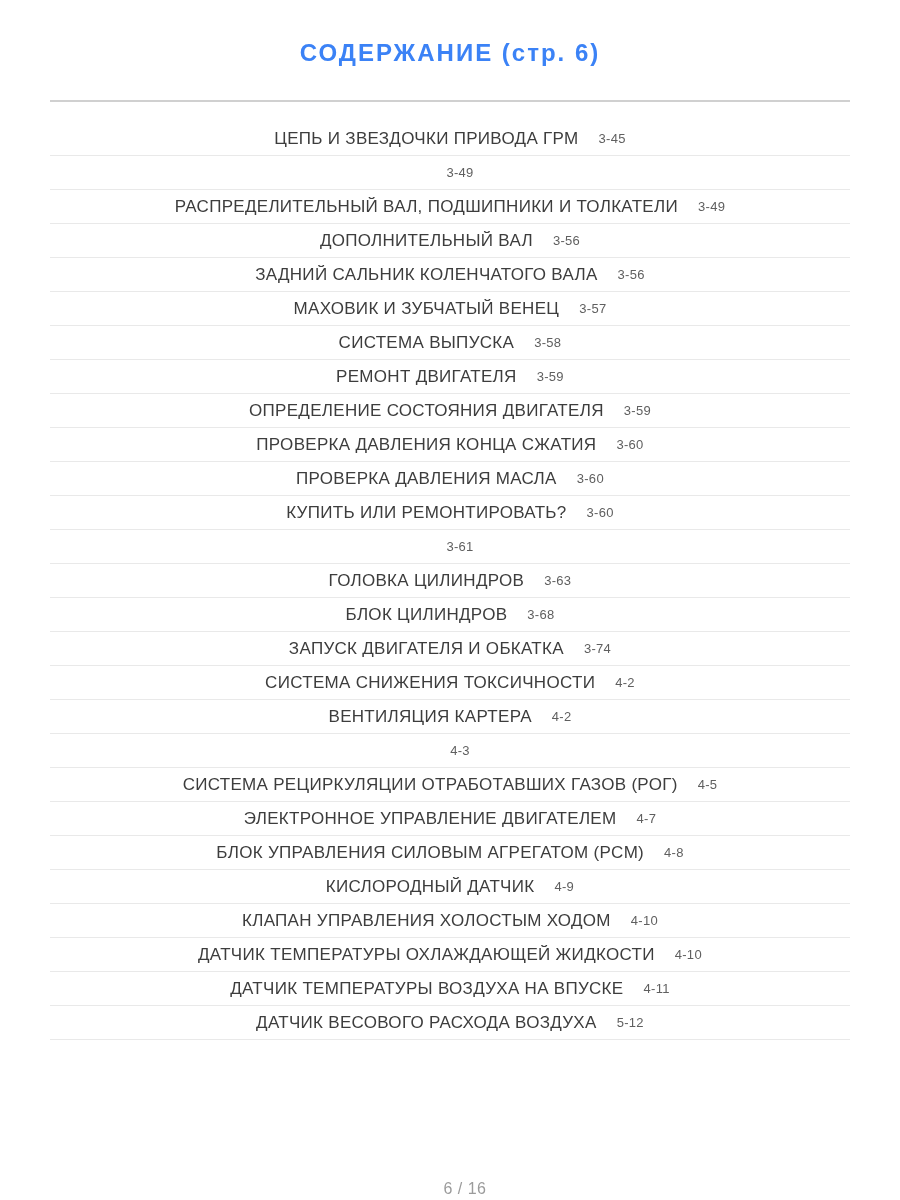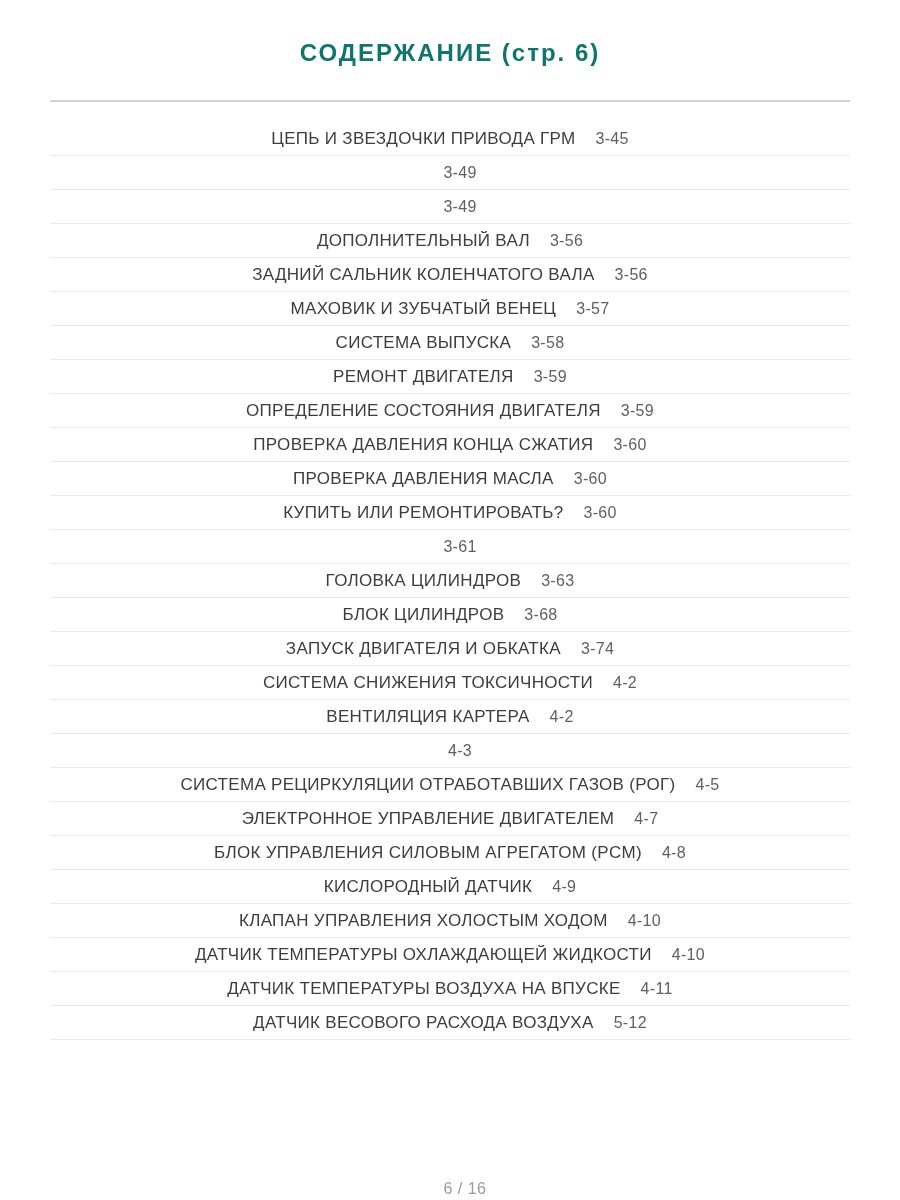--- a/index.html
+++ b/index.html
@@ -16,21 +16,21 @@
     padding: 0 50px;
     position: relative;
   }
   .title {
     margin-top: 39px;
     text-align: center;
     font-size: 24px;
     line-height: 28px;
     font-weight: 700;
     letter-spacing: 2px;
-    color: #0f766e;
+    color: #3b82f6;
   }
   .top-rule {
     border: none;
     border-top: 2px solid #d0d0d0;
     margin-top: 33px;
   }
   .toc-list {
     margin-top: 20px;
     list-style: none;
   }
@@ -42,21 +42,21 @@
     border-bottom: 1px solid #e9e9e9;
   }
   .toc-label {
     font-size: 17px;
     color: #3d3d3d;
     letter-spacing: 0.3px;
     white-space: nowrap;
     overflow: hidden;
   }
   .toc-page {
-    font-size: 16px;
+    font-size: 13px;
     color: #5f5f5f;
     letter-spacing: 0.3px;
     padding-left: 20px;
     white-space: nowrap;
   }
   .footer {
     position: absolute;
     left: 0;
     right: 0;
     top: 1141px;
@@ -77,20 +77,21 @@
   <li class="toc-row">
     <span class="toc-label">ЦЕПЬ И ЗВЕЗДОЧКИ ПРИВОДА ГРМ</span>
     <span class="toc-page">3-45</span>
   </li>
 
   <li class="toc-row">
     <span class="toc-page">3-49</span>
   </li>
 
   <li class="toc-row">
+    <span class="toc-label">РАСПРЕДЕЛИТЕЛЬНЫЙ ВАЛ, ПОДШИПНИКИ И ТОЛКАТЕЛИ</span>
     <span class="toc-page">3-49</span>
   </li>
 
   <li class="toc-row">
     <span class="toc-label">ДОПОЛНИТЕЛЬНЫЙ ВАЛ</span>
     <span class="toc-page">3-56</span>
   </li>
 
   <li class="toc-row">
     <span class="toc-label">ЗАДНИЙ САЛЬНИК КОЛЕНЧАТОГО ВАЛА</span>

